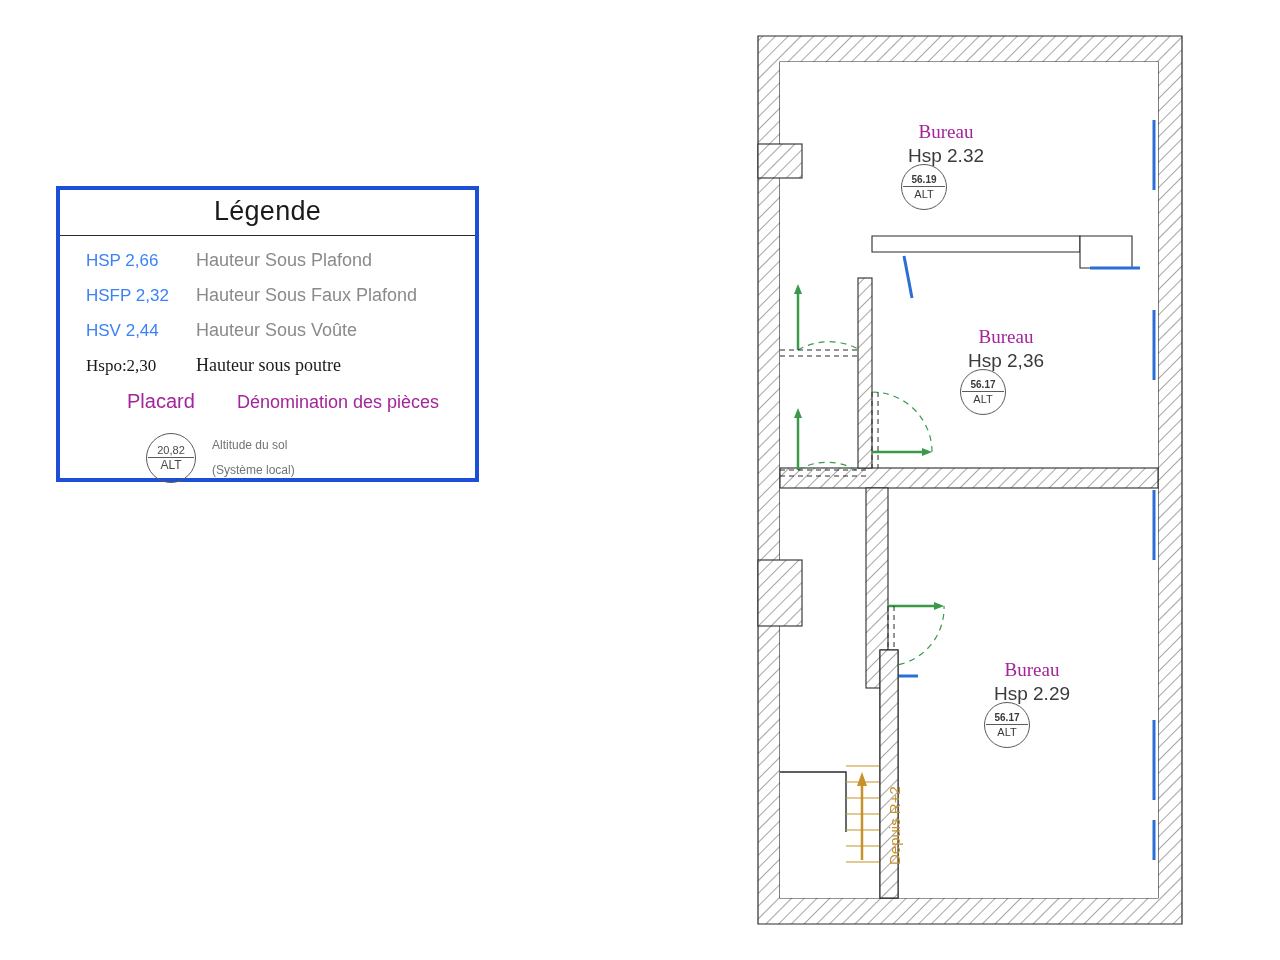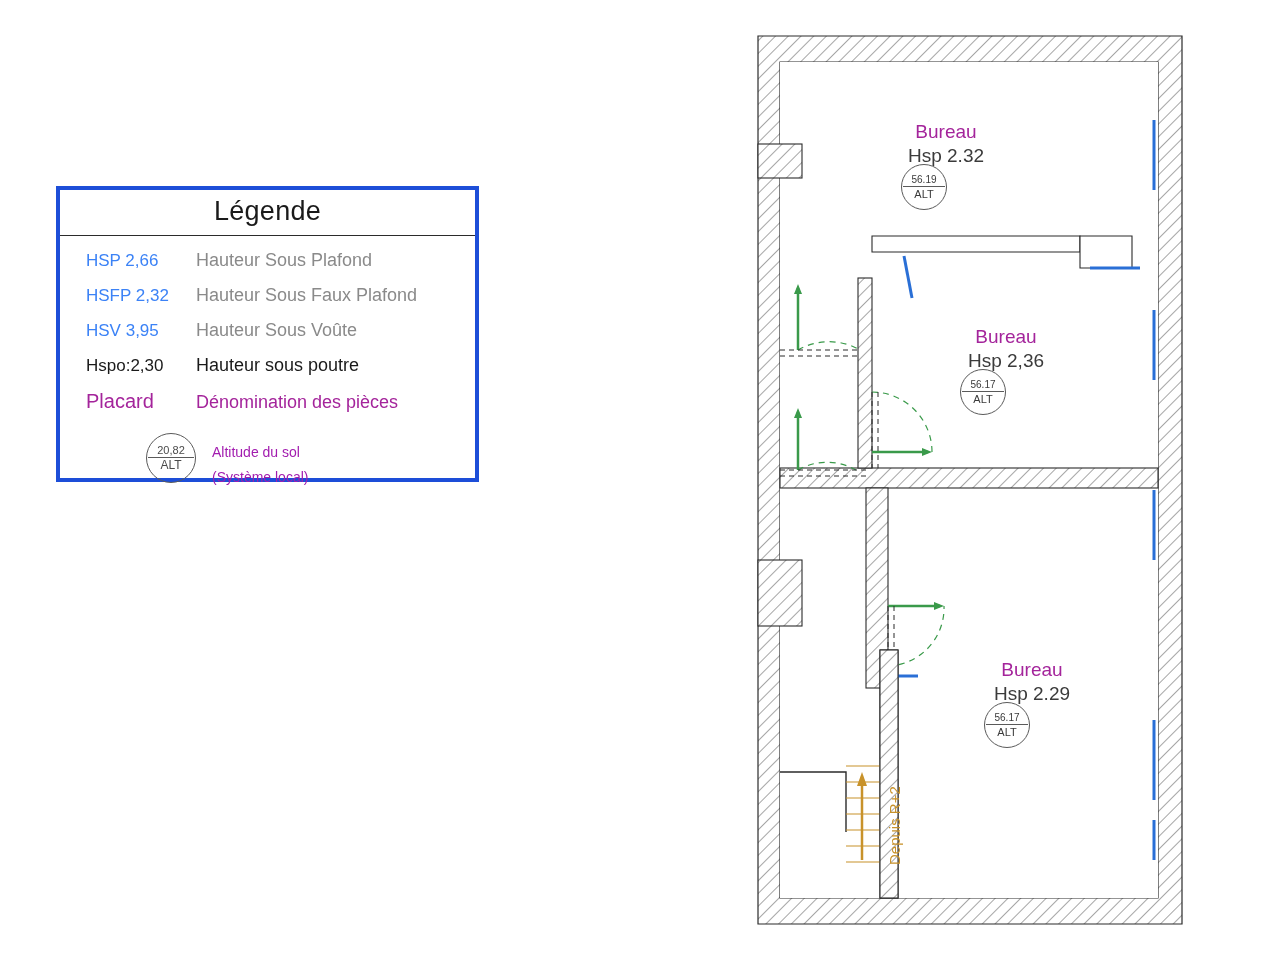--- a/index.html
+++ b/index.html
@@ -49,27 +49,29 @@
     font-size: 17px;
     color: #3b82f6;
   }
   .legend-val {
     font-size: 18px;
     color: #8a8a8a;
   }
   .legend-row.dark .legend-key,
   .legend-row.dark .legend-val {
     color: #1a1a1a;
+    font-family: Liberation Serif, serif;
   }
   .legend-row.dark .legend-key { font-size: 17px; }
   .legend-row.dark .legend-val { font-size: 18px; }
 
   .legend-row.purple .legend-key {
     color: #a4249b;
     font-size: 20px;
+    margin-left: 41px;
   }
   .legend-row.purple .legend-val {
     color: #a4249b;
     font-size: 18px;
   }
 
   .legend-row.alt {
     padding-top: 6px;
     align-items: flex-start;
   }
@@ -101,65 +103,65 @@
     height: 1px;
     background: #5a5a5a;
     margin: 1px 0;
   }
   .alt-circle .alt-lbl {
     font-size: 12px;
     color: #4a4a4a;
     line-height: 13px;
   }
   .alt-text {
-    font-size: 14px;
-    color: #a21caf;
+    font-size: 12px;
+    color: #737373;
     line-height: 25px;
     padding-left: 16px;
-    margin-top: 7px;
   }
 
   
   #plan {
     position: absolute;
     left: 740px;
     top: 20px;
     width: 460px;
     height: 920px;
   }
   .room-label {
     position: absolute;
     text-align: center;
     line-height: 1.25;
     white-space: nowrap;
   }
   .room-name {
     color: #a4249b;
     font-size: 19px;
     display: block;
+    font-family: Liberation Serif, serif;
   }
   .room-h {
     color: #3b3b3b;
     font-size: 19px;
     display: block;
   }
   .alt-marker {
     position: absolute;
     width: 46px;
     height: 46px;
     border-radius: 50%;
     border: 1px solid #5a5a5a;
     display: flex;
     flex-direction: column;
     align-items: center;
     justify-content: center;
     box-sizing: border-box;
     background: rgba(255,255,255,0.0);
   }
-  .alt-marker .alt-num { font-size: 10px; color: #3a3a3a; line-height: 11px; }
+  .alt-marker .alt-num { font-size: 10px; color: #3a3a3a; line-height: 11px; font-weight: bold; }
   .alt-marker .alt-line { width: 42px; height: 1px; background: #5a5a5a; margin: 1px 0; }
   .alt-marker .alt-lbl { font-size: 11px; color: #3a3a3a; line-height: 12px; }
 
   .stair-text {
     position: absolute;
     color: #c8922a;
     font-size: 15px;
     transform: rotate(-90deg);
     transform-origin: left top;
     white-space: nowrap;
@@ -176,21 +178,21 @@
       <div class="legend-key">HSP 2,66</div>
       <div class="legend-val">Hauteur Sous Plafond</div>
     </div>
 
     <div class="legend-row grey">
       <div class="legend-key">HSFP 2,32</div>
       <div class="legend-val">Hauteur Sous Faux Plafond</div>
     </div>
 
     <div class="legend-row grey">
-      <div class="legend-key">HSV 3,95</div>
+      <div class="legend-key">HSV 2,44</div>
       <div class="legend-val">Hauteur Sous Voûte</div>
     </div>
 
     <div class="legend-row dark">
       <div class="legend-key">Hspo:2,30</div>
       <div class="legend-val">Hauteur sous poutre</div>
     </div>
 
     <div class="legend-row purple">
       <div class="legend-key">Placard</div>

